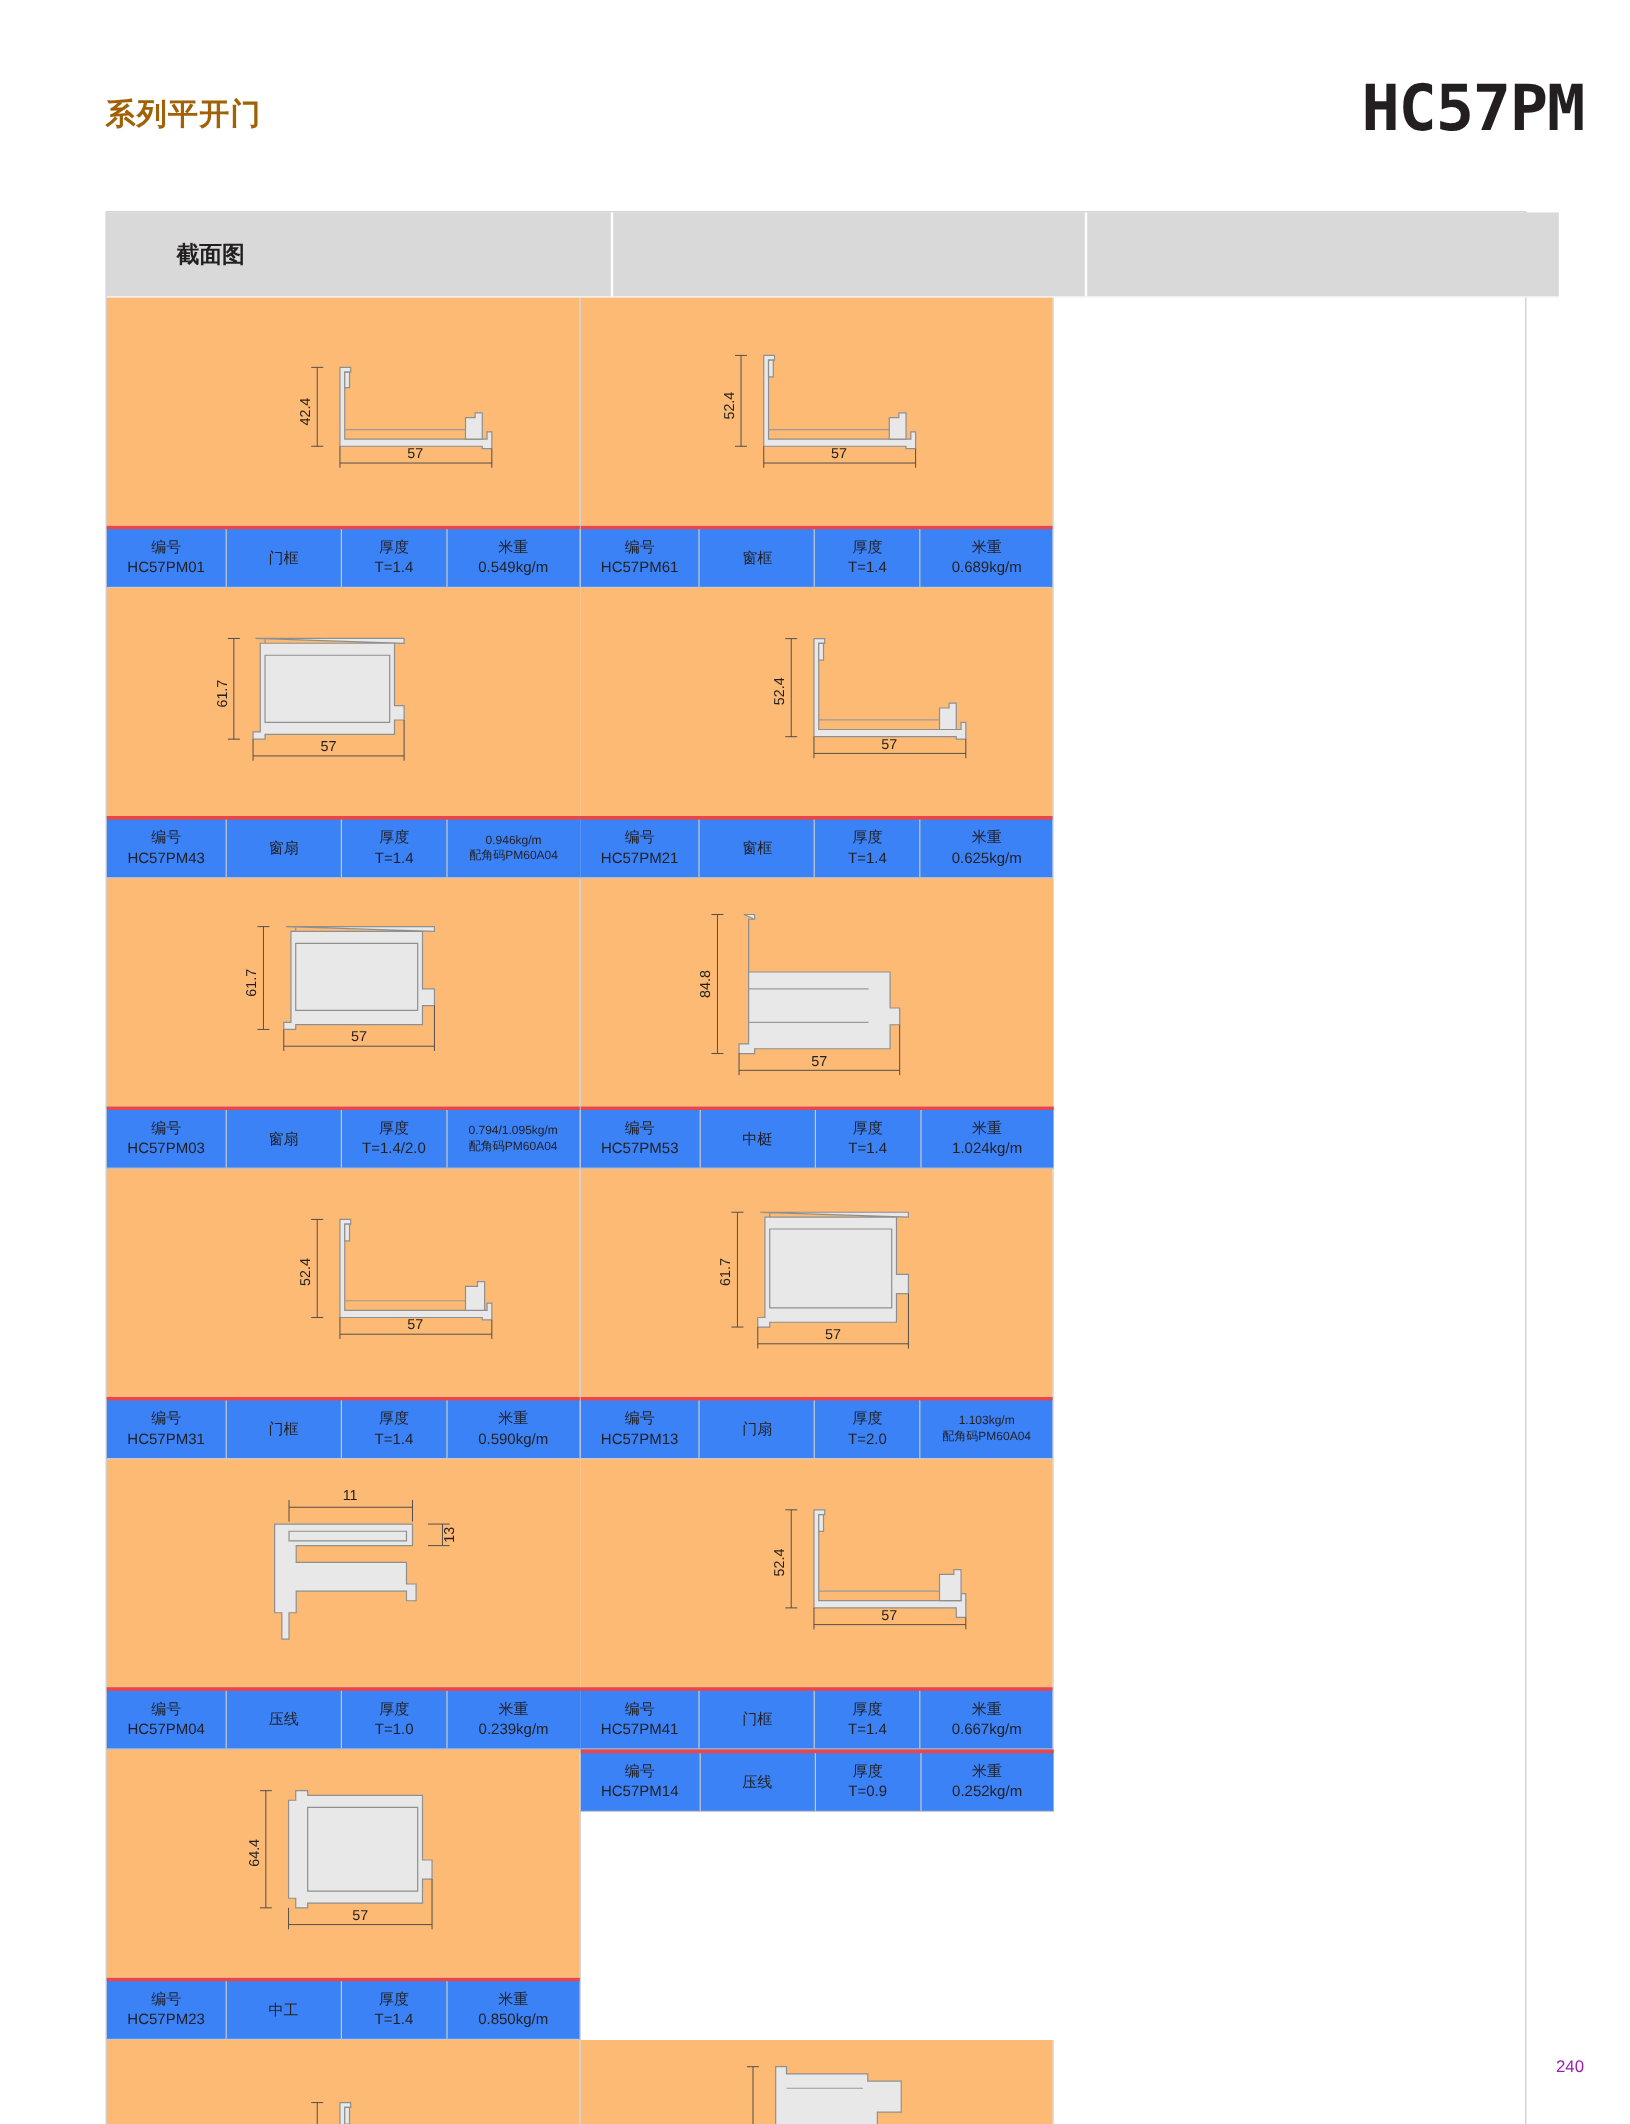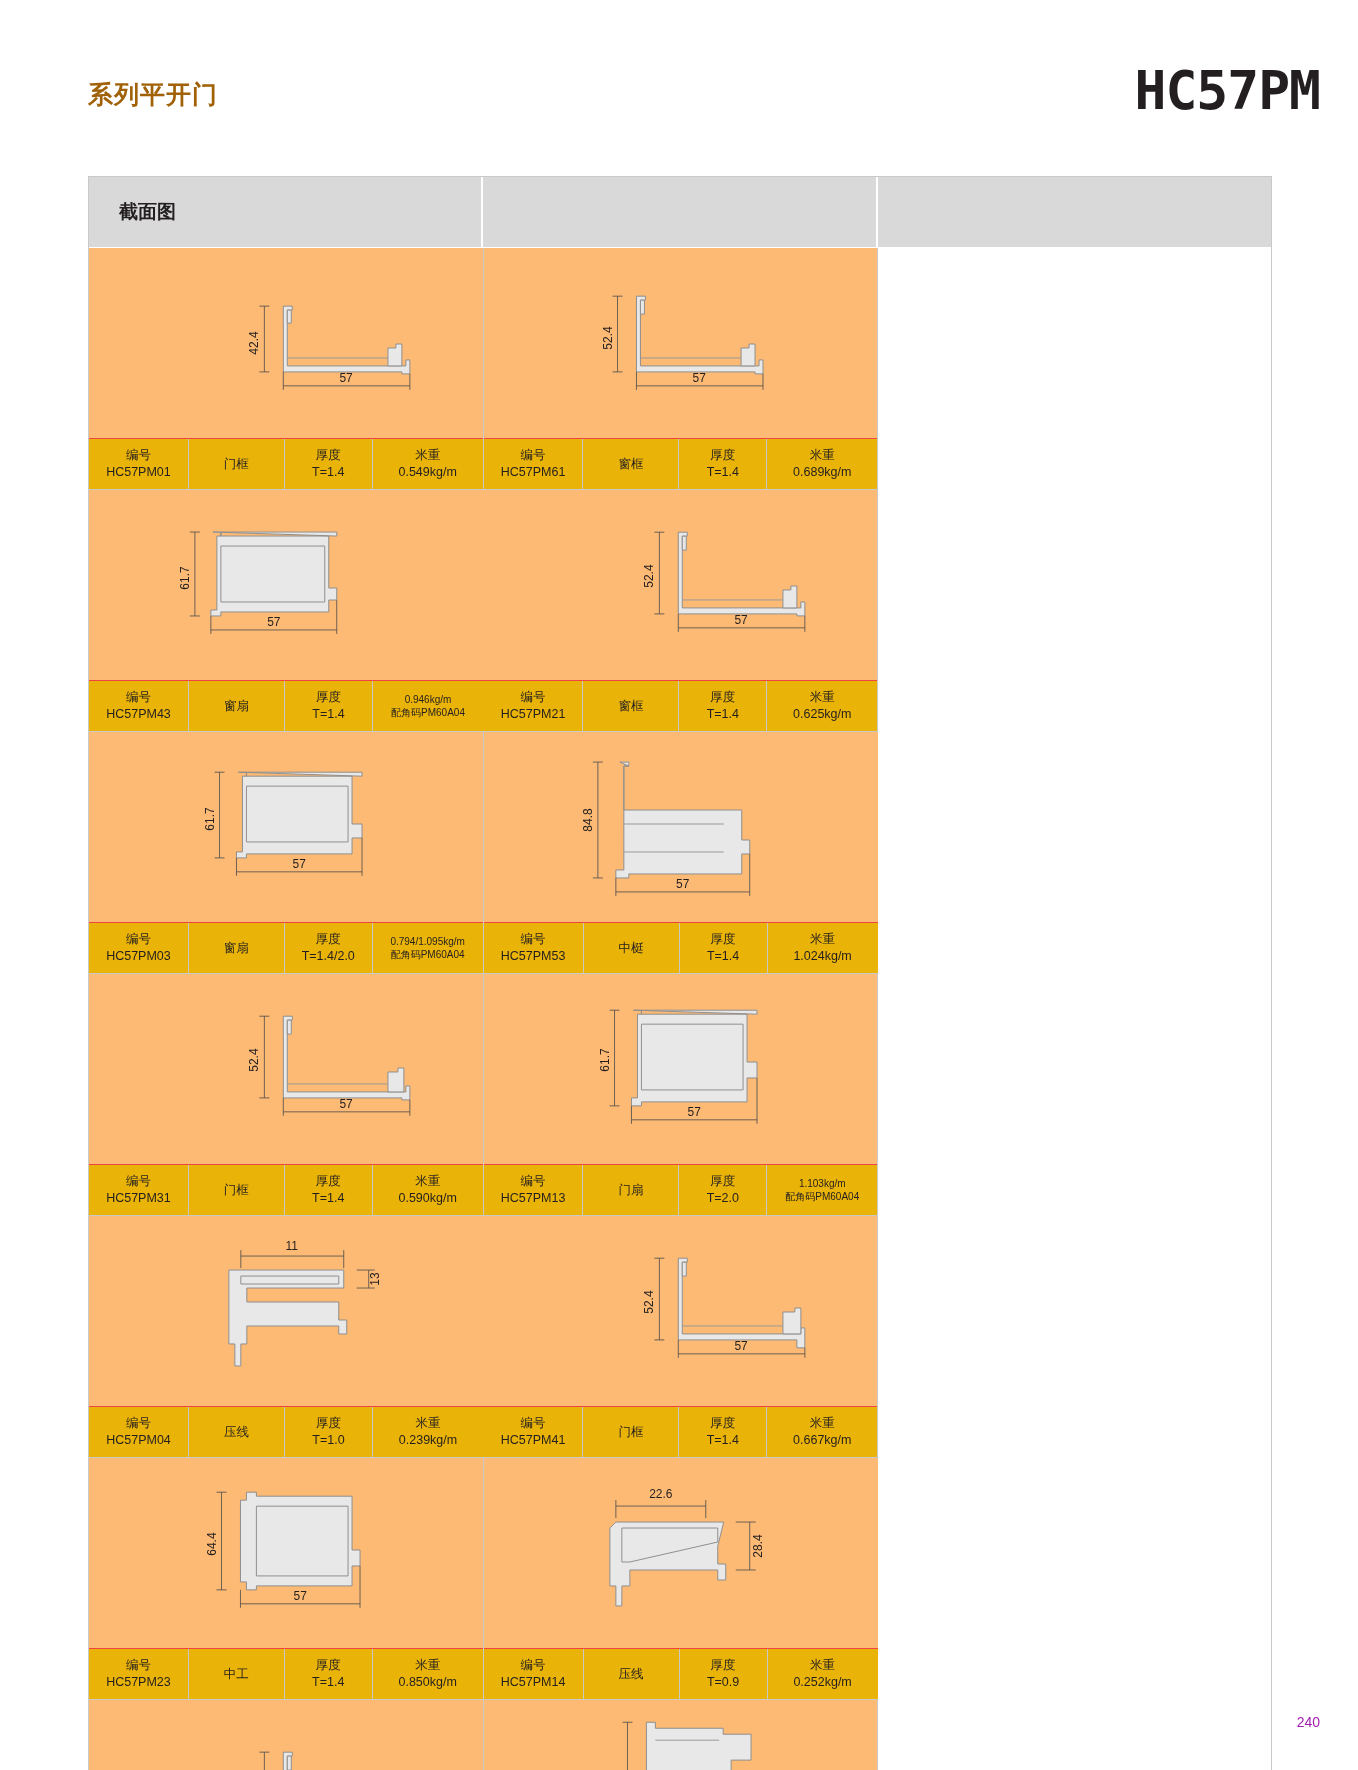--- a/index.html
+++ b/index.html
@@ -30,20 +30,21 @@
   .table{
     position:absolute;left:88px;top:176px;
     width:1184px;
     border:1px solid #c9c9c9;
     border-collapse:collapse;
     box-sizing:border-box;
   }
   .band{
     display:flex;width:100%;height:70px;background:#d9d9d9;
     border-bottom:1px solid #ffffff;
+    padding-left:28px;
   }
   .band .cell{
     box-sizing:border-box;height:70px;display:flex;align-items:center;
   }
   .band .c1{width:395px;border-right:2px solid #ffffff;padding-left:30px;}
   .band .c2{width:395px;border-right:2px solid #ffffff;}
   .band .c3{width:394px;}
   .band-label{font-size:19px;font-weight:bold;color:#231f20;}
 
   .grid{display:flex;flex-wrap:wrap;width:100%;}
@@ -52,22 +53,22 @@
   }
   .col.sep{border-right:1px solid #c9c9c9;}
 
   .block{width:100%;box-sizing:border-box;}
   .draw{
     position:relative;width:100%;height:190px;box-sizing:border-box;
     background:#fdba74;
   }
   .info{
     display:flex;width:100%;height:52px;box-sizing:border-box;
-    border-top:1px solid #ef4444;border-bottom:1px solid #c9c9c9;
-    background:#eab308;
+    border-top:3px solid #ef4444;border-bottom:1px solid #c9c9c9;
+    background:#3b82f6;
   }
   .info .f{
     box-sizing:border-box;height:100%;
     display:flex;flex-direction:column;align-items:center;justify-content:center;
     font-size:12.5px;line-height:1.35;color:#231f20;text-align:center;
     border-right:1px solid #c9c9c9;
   }
   .info .f:last-child{border-right:none;}
   .f-code{width:100px;}
   .f-type{width:96px;}
@@ -557,38 +558,20 @@
             <div class="f f-w">
               <span>米重</span>
               <span>0.850kg/m</span>
             </div>
           </div>
         </div>
       </div>
 
       <div class="col">
         <div class="block">
-          <div class="draw">
-            <svg class="prof" viewBox="0 0 395 190">
-              <g>
-                <path class="fillp" d="M126 70 L126 128 L132 128 L132 148 L138 148 L138 128 L146 128 L146 112 L234 112 L234 122 L242 122 L242 106 L234 106 L234 88 L240 64 L132 64 L126 70 Z"></path>
-                <path class="fillp" d="M138 70 L234 70 L234 84 L146 104 L138 104 Z" fill="#ffffff"></path>
-              </g>
-              <g class="dim">
-                <path d="M132 42 L132 60"></path>
-                <path d="M222 42 L222 60"></path>
-                <path d="M132 48 L222 48"></path>
-                <path d="M252 64 L272 64"></path>
-                <path d="M252 112 L272 112"></path>
-                <path d="M266 64 L266 112"></path>
-              </g>
-              <text class="dimtxt" x="177" y="40" text-anchor="middle">22.6</text>
-              <text class="dimtxt" x="278" y="88" text-anchor="middle" transform="rotate(-90 278 88)">28.4</text>
-            </svg>
-          </div>
           <div class="info">
             <div class="f f-code">
               <span>编号</span>
               <span>HC57PM14</span>
             </div>
             <div class="f f-type">
               <span>压线</span>
             </div>
             <div class="f f-th">
               <span>厚度</span>

